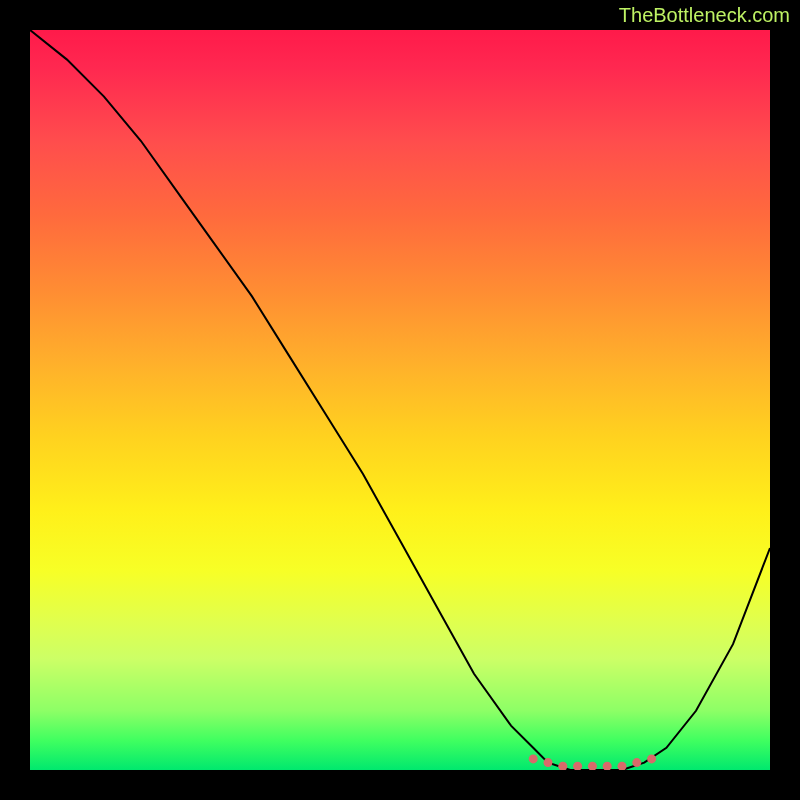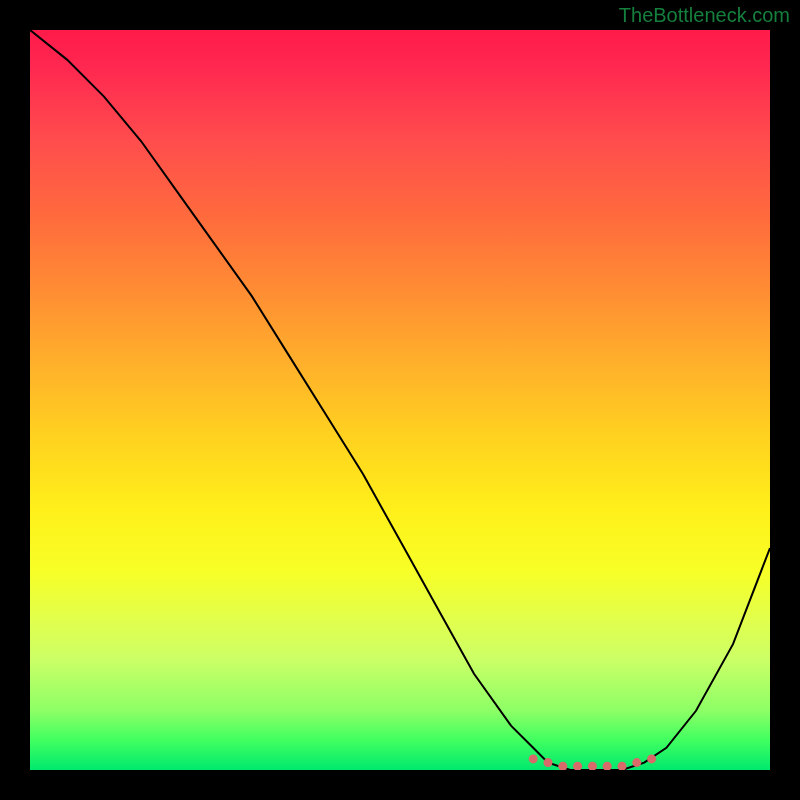--- a/index.html
+++ b/index.html
@@ -8,21 +8,21 @@
     height: 800px;
     background: #000;
     font-family: Arial, sans-serif;
     position: relative;
     overflow: hidden;
   }
   .watermark {
     position: absolute;
     top: 4px;
     right: 10px;
-    color: #15803d;
+    color: #bef264;
     font-size: 20px;
     font-weight: 500;
     z-index: 10;
   }
   .plot-area {
     position: absolute;
     left: 30px;
     top: 30px;
     width: 740px;
     height: 740px;

